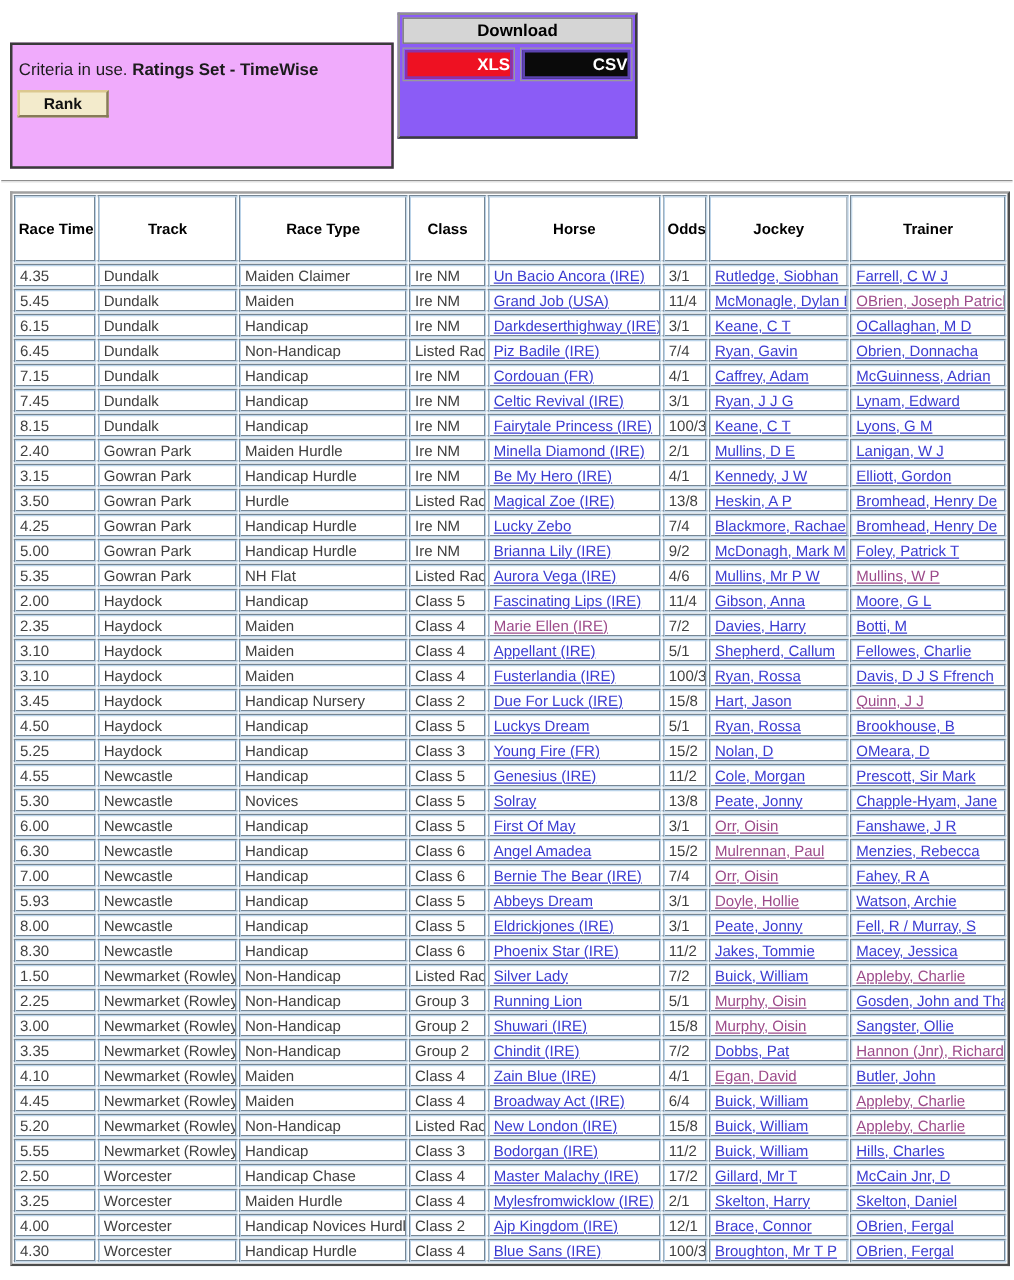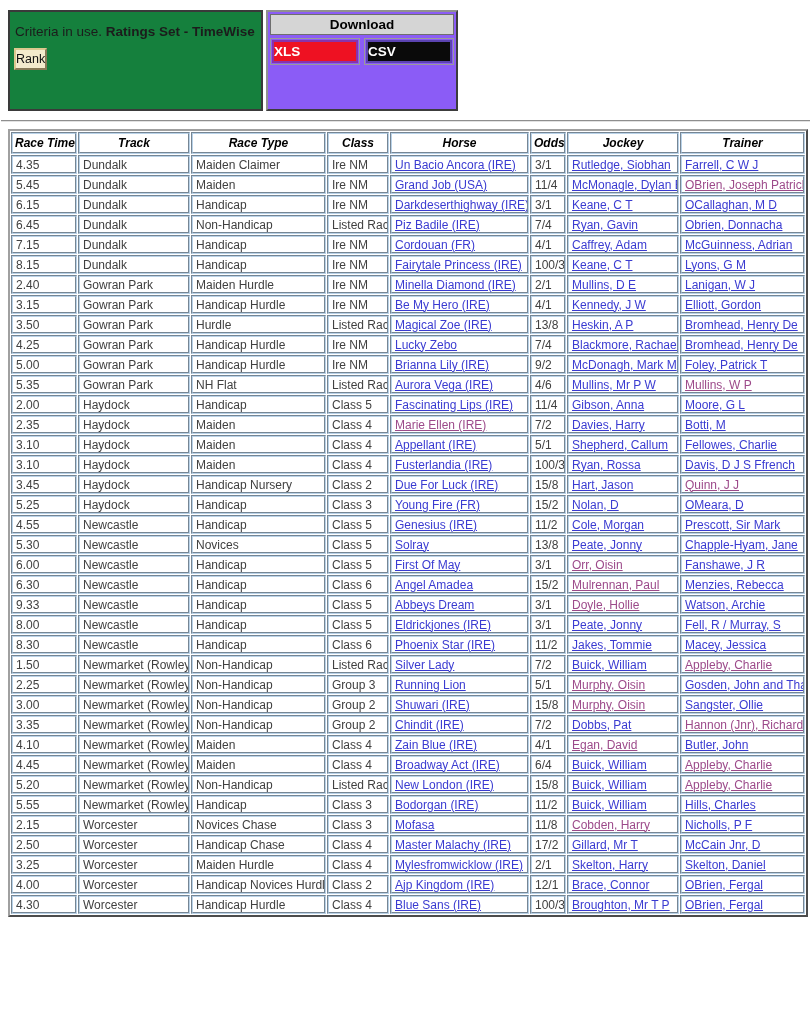--- a/index.html
+++ b/index.html
@@ -1,44 +1,44 @@
 <!DOCTYPE html>
 <html><head>
 <meta charset="utf-8">
 <style>
   html,body{margin:0;padding:0;background:#fff;}
   body{width:811px;font-family:"Liberation Sans",sans-serif;color:#222;}
 
   
   .header-area{display:flex;align-items:flex-start;gap:3px;margin:10px 0 0 8px;}
-  .criteria-box{width:255px;height:101px;box-sizing:border-box;border:2px solid #3a3a3a;padding:4px 4px 0 4px;background:#15803d;}
+  .criteria-box{width:307px;height:101px;box-sizing:border-box;border:2px solid #3a3a3a;padding:4px 4px 0 4px;background:#f0abfc;margin-top:24px;}
   .criteria-line{font-size:13.5px;margin:8px 0 0 1px;color:#1c1c1c;white-space:nowrap;}
   .criteria-line b{font-weight:bold;}
   .btn-row{margin-top:9px;}
   .btn-row + .btn-row{margin-top:5px;}
   .btn{display:inline-block;background:#f3ebcc;border:2px outset #dbc88f;font-family:"Liberation Sans",sans-serif;
-       font-weight:normal;font-size:12.5px;color:#111;padding:2px 0;cursor:pointer;margin-right:1px;}
+       font-weight:bold;font-size:12.5px;color:#111;padding:2px 19px;cursor:pointer;margin-right:1px;}
 
   .download-box{width:192px;height:101px;box-sizing:border-box;border:2px outset #909090;background:#8b5cf6;padding:2px;}
   .download-header{border:1px solid #6e6e6e;background:#d5d5d5;text-align:center;font-weight:bold;font-size:13.5px;
        color:#000;padding:2px 0;margin-bottom:3px;}
   .download-buttons{display:flex;gap:4px;}
   .dl-cell{flex:1;border:1px solid #9a9a9a;padding:1px;}
-  .dl-btn{display:block;text-align:left;font-weight:bold;font-size:13.5px;color:#fff;text-decoration:none;
+  .dl-btn{display:block;text-align:right;font-weight:bold;font-size:13.5px;color:#fff;text-decoration:none;
        padding:2px 0;border:2px solid #8833aa;}
   .dl-btn.xls{background:#ee1122;}
   .dl-btn.csv{background:#0a0a0a;border-color:#5b43b0;}
 
   hr.divider{border:none;border-top:2px groove #e2e2e2;margin:9px 1px 7px 1px;}
 
   
   table.race-table{border-collapse:separate;border-spacing:1px;border:2px outset #a0a0a0;
        margin-left:8px;background:#fff;table-layout:fixed;width:795px;}
   .race-table th,.race-table td{border:2px groove #b9d2e8;overflow:hidden;white-space:nowrap;}
-  .race-table th{font-size:12px;font-weight:bold;color:#000;text-align:center;padding:2px 2px;background:#fff;font-style:italic;}
+  .race-table th{font-size:12px;font-weight:bold;color:#000;text-align:center;padding:18px 2px;background:#fff;}
   .race-table td{font-size:12px;color:#404040;padding:0 3px;height:15px;line-height:14px;background:#fff;text-align:left;}
   a.lnk{color:#3a3bd1;text-decoration:underline;}
   a.lnk.v{color:#9c4a8a;}
 </style>
 </head>
 <body>
 
 <div class="header-area">
   <div class="criteria-box">
     <div class="criteria-line"><span>Criteria in use. </span><b>Ratings Set - TimeWise</b></div>
@@ -130,20 +130,30 @@
         <td>7.15</td>
         <td>Dundalk</td>
         <td>Handicap</td>
         <td>Ire NM</td>
         <td><a href="#" class="lnk">Cordouan (FR)</a></td>
         <td>4/1</td>
         <td><a href="#" class="lnk">Caffrey, Adam</a></td>
         <td><a href="#" class="lnk">McGuinness, Adrian</a></td>
       </tr>
       <tr>
+        <td>7.45</td>
+        <td>Dundalk</td>
+        <td>Handicap</td>
+        <td>Ire NM</td>
+        <td><a href="#" class="lnk">Celtic Revival (IRE)</a></td>
+        <td>3/1</td>
+        <td><a href="#" class="lnk">Ryan, J J G</a></td>
+        <td><a href="#" class="lnk">Lynam, Edward</a></td>
+      </tr>
+      <tr>
         <td>8.15</td>
         <td>Dundalk</td>
         <td>Handicap</td>
         <td>Ire NM</td>
         <td><a href="#" class="lnk">Fairytale Princess (IRE)</a></td>
         <td>100/30</td>
         <td><a href="#" class="lnk">Keane, C T</a></td>
         <td><a href="#" class="lnk">Lyons, G M</a></td>
       </tr>
       <tr>
@@ -250,20 +260,30 @@
         <td>3.45</td>
         <td>Haydock</td>
         <td>Handicap Nursery</td>
         <td>Class 2</td>
         <td><a href="#" class="lnk">Due For Luck (IRE)</a></td>
         <td>15/8</td>
         <td><a href="#" class="lnk">Hart, Jason</a></td>
         <td><a href="#" class="lnk v">Quinn, J J</a></td>
       </tr>
       <tr>
+        <td>4.50</td>
+        <td>Haydock</td>
+        <td>Handicap</td>
+        <td>Class 5</td>
+        <td><a href="#" class="lnk">Luckys Dream</a></td>
+        <td>5/1</td>
+        <td><a href="#" class="lnk">Ryan, Rossa</a></td>
+        <td><a href="#" class="lnk">Brookhouse, B</a></td>
+      </tr>
+      <tr>
         <td>5.25</td>
         <td>Haydock</td>
         <td>Handicap</td>
         <td>Class 3</td>
         <td><a href="#" class="lnk">Young Fire (FR)</a></td>
         <td>15/2</td>
         <td><a href="#" class="lnk">Nolan, D</a></td>
         <td><a href="#" class="lnk">OMeara, D</a></td>
       </tr>
       <tr>
@@ -300,21 +320,31 @@
         <td>6.30</td>
         <td>Newcastle</td>
         <td>Handicap</td>
         <td>Class 6</td>
         <td><a href="#" class="lnk">Angel Amadea</a></td>
         <td>15/2</td>
         <td><a href="#" class="lnk v">Mulrennan, Paul</a></td>
         <td><a href="#" class="lnk">Menzies, Rebecca</a></td>
       </tr>
       <tr>
-        <td>9.33</td>
+        <td>7.00</td>
+        <td>Newcastle</td>
+        <td>Handicap</td>
+        <td>Class 6</td>
+        <td><a href="#" class="lnk">Bernie The Bear (IRE)</a></td>
+        <td>7/4</td>
+        <td><a href="#" class="lnk v">Orr, Oisin</a></td>
+        <td><a href="#" class="lnk">Fahey, R A</a></td>
+      </tr>
+      <tr>
+        <td>5.93</td>
         <td>Newcastle</td>
         <td>Handicap</td>
         <td>Class 5</td>
         <td><a href="#" class="lnk">Abbeys Dream</a></td>
         <td>3/1</td>
         <td><a href="#" class="lnk v">Doyle, Hollie</a></td>
         <td><a href="#" class="lnk">Watson, Archie</a></td>
       </tr>
       <tr>
         <td>8.00</td>
@@ -408,30 +438,20 @@
       </tr>
       <tr>
         <td>5.55</td>
         <td>Newmarket (Rowley)</td>
         <td>Handicap</td>
         <td>Class 3</td>
         <td><a href="#" class="lnk">Bodorgan (IRE)</a></td>
         <td>11/2</td>
         <td><a href="#" class="lnk">Buick, William</a></td>
         <td><a href="#" class="lnk">Hills, Charles</a></td>
-      </tr>
-      <tr>
-        <td>2.15</td>
-        <td>Worcester</td>
-        <td>Novices Chase</td>
-        <td>Class 3</td>
-        <td><a href="#" class="lnk">Mofasa</a></td>
-        <td>11/8</td>
-        <td><a href="#" class="lnk v">Cobden, Harry</a></td>
-        <td><a href="#" class="lnk">Nicholls, P F</a></td>
       </tr>
       <tr>
         <td>2.50</td>
         <td>Worcester</td>
         <td>Handicap Chase</td>
         <td>Class 4</td>
         <td><a href="#" class="lnk">Master Malachy (IRE)</a></td>
         <td>17/2</td>
         <td><a href="#" class="lnk">Gillard, Mr T</a></td>
         <td><a href="#" class="lnk">McCain Jnr, D</a></td>

